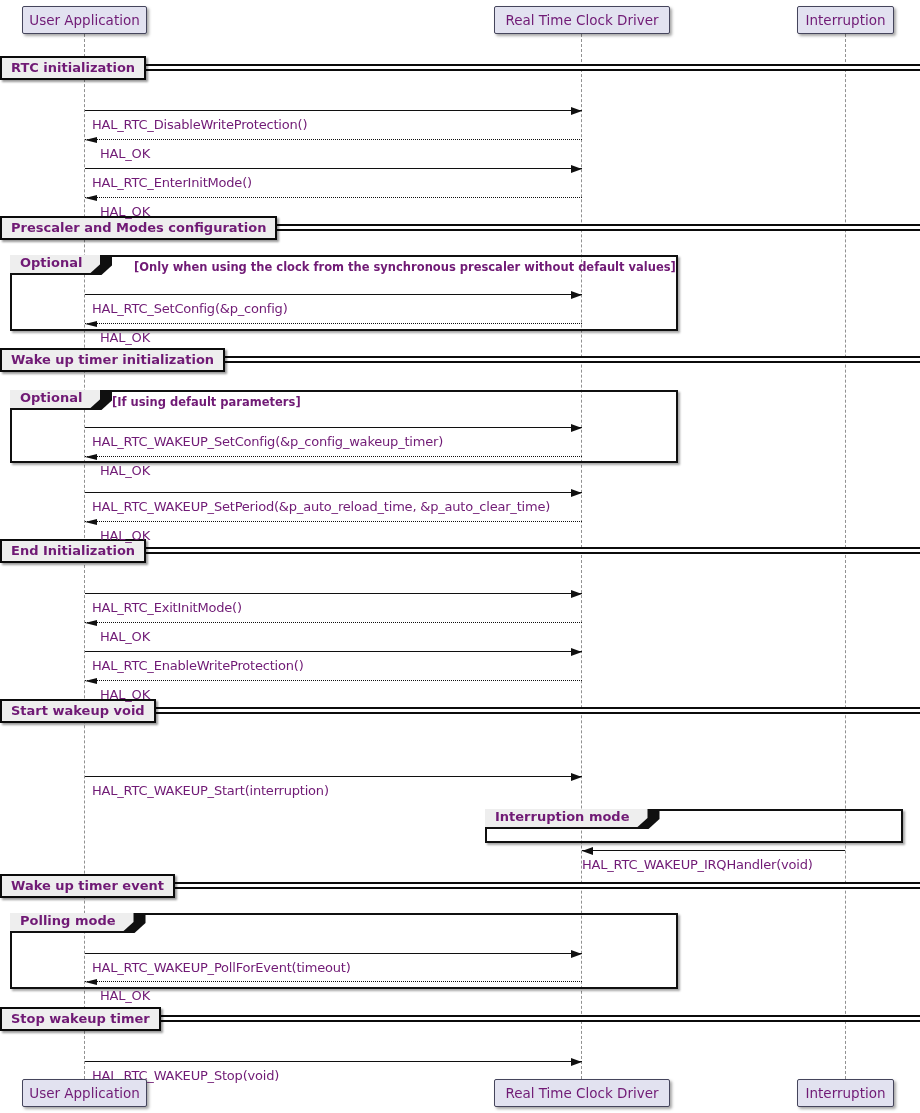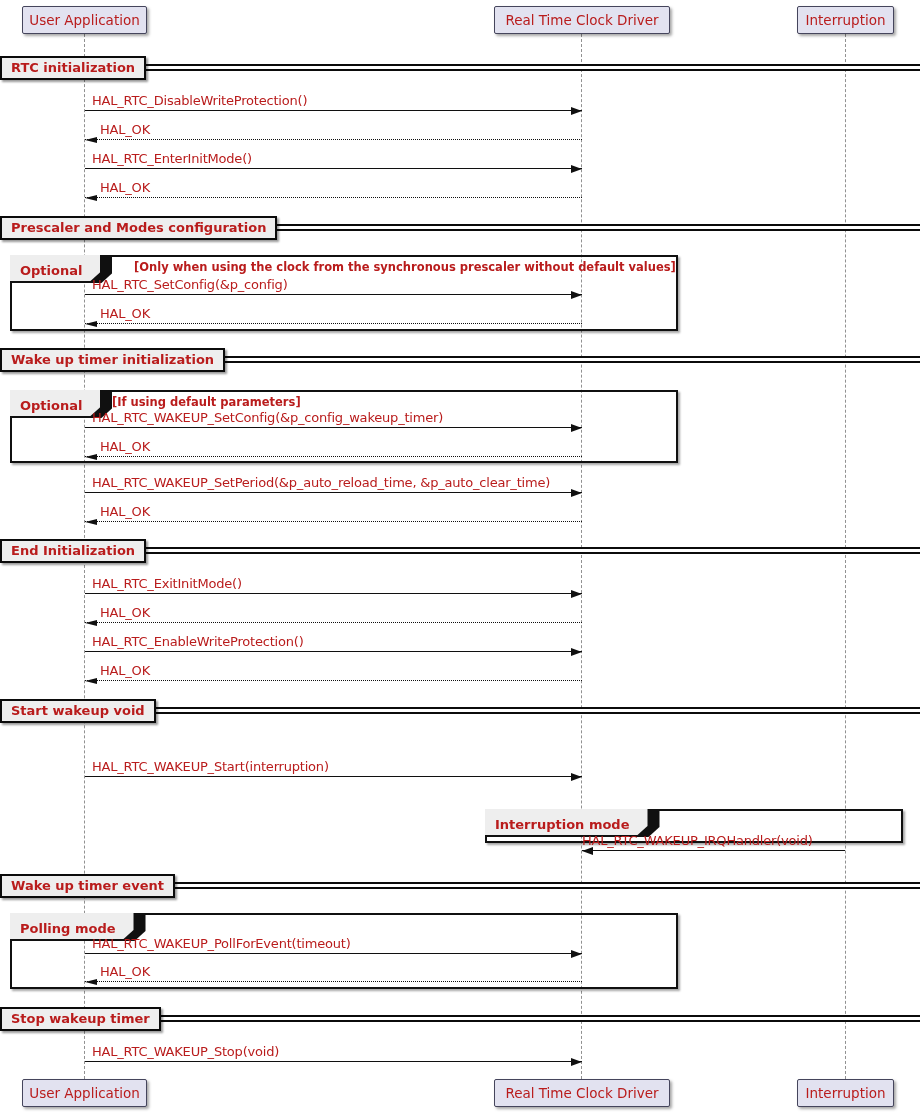--- a/index.html
+++ b/index.html
@@ -1,18 +1,18 @@
 <!DOCTYPE html>
 <html style="--participant-fill: #E2E2F0; --participant-border: #45455C; --frame-fill: #EEEEEE; --divider-fill: #EEEEEE; --line-color: #0B0B0B; --lifeline-color: #919191;"><head>
 <meta charset="utf-8">
 <style>
   html,body { margin:0; padding:0; background:#ffffff; }
   .canvas {
     position:relative; width:920px; height:1113px; background:#fff;
-    font-family:"DejaVu Sans","Liberation Sans",sans-serif; color:#b91c1c;
+    font-family:"DejaVu Sans","Liberation Sans",sans-serif; color:#701a75;
     overflow:hidden;
   }
 
   
   .lifeline { position:absolute; top:34px; height:1045px; width:0;
     border-left:1px dashed var(--lifeline-color,#919191); }
 
   
   .participant { position:absolute; box-sizing:border-box; height:28px;
     background:var(--participant-fill,#E2E2F0);
@@ -34,28 +34,28 @@
     box-shadow:2px 2px 2px rgba(0,0,0,.4); }
 
   
   .frame { position:absolute; box-sizing:border-box;
     border:2px solid #101010; box-shadow:2px 2px 2px rgba(0,0,0,.35); z-index:2; }
   .tab { position:absolute; left:-2px; top:-2px; background:#101010;
     clip-path:polygon(0 0,100% 0,100% calc(100% - 10px),calc(100% - 11px) 100%,0 100%); }
   .tab-in { position:relative; margin:0 12px 2px 0;
     background:var(--frame-fill,#EEEEEE);
     clip-path:polygon(0 0,100% 0,100% calc(100% - 9px),calc(100% - 10px) 100%,0 100%);
-    font-weight:bold; font-size:13px; padding:8px 18px 3px 10px; white-space:nowrap; }
+    font-weight:bold; font-size:13px; padding:0 18px 3px 10px; white-space:nowrap; }
   .cond { position:absolute; top:3px; font-weight:bold; font-size:11.5px;
     white-space:nowrap; }
 
   
   .msg { position:absolute; z-index:4; }
   .msg .t { font-size:13px; line-height:14px; white-space:nowrap;
-    padding-left:7px; letter-spacing:-0.2px; }
+    padding-left:7px; letter-spacing:-0.2px;margin-top:24px; }
   .msg.ret .t { padding-left:15px; }
   .msg.rtl .t { text-align:left; padding-left:0; padding-right:8px; }
   .msg .line { position:absolute; left:0; right:0; top:16px; height:0;
     border-top:1.4px solid #101010; }
   .msg.ret .line { border-top:1.2px dotted #101010; }
   .ah { position:absolute; width:0; height:0;
     border-top:4.5px solid transparent; border-bottom:4.5px solid transparent; top:-4px; }
   .ah.r { right:0; border-left:11px solid #101010; }
   .ah.l { left:0; border-right:11px solid #101010; }
   .msg.ret .ah.l { border-top-width:3.5px; border-bottom-width:3.5px;

